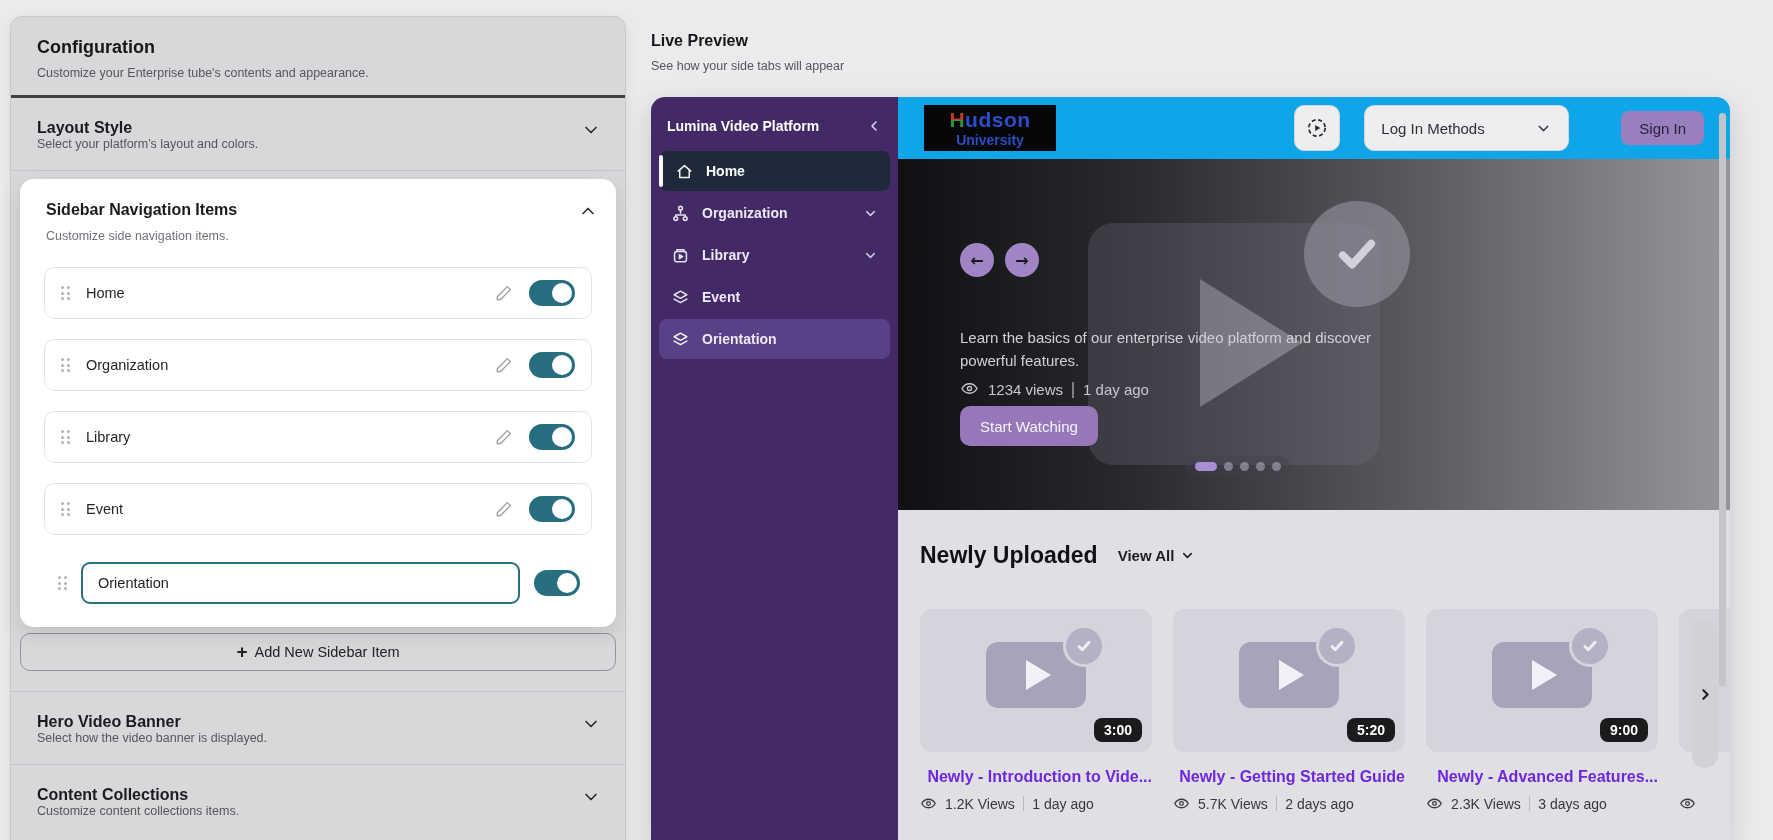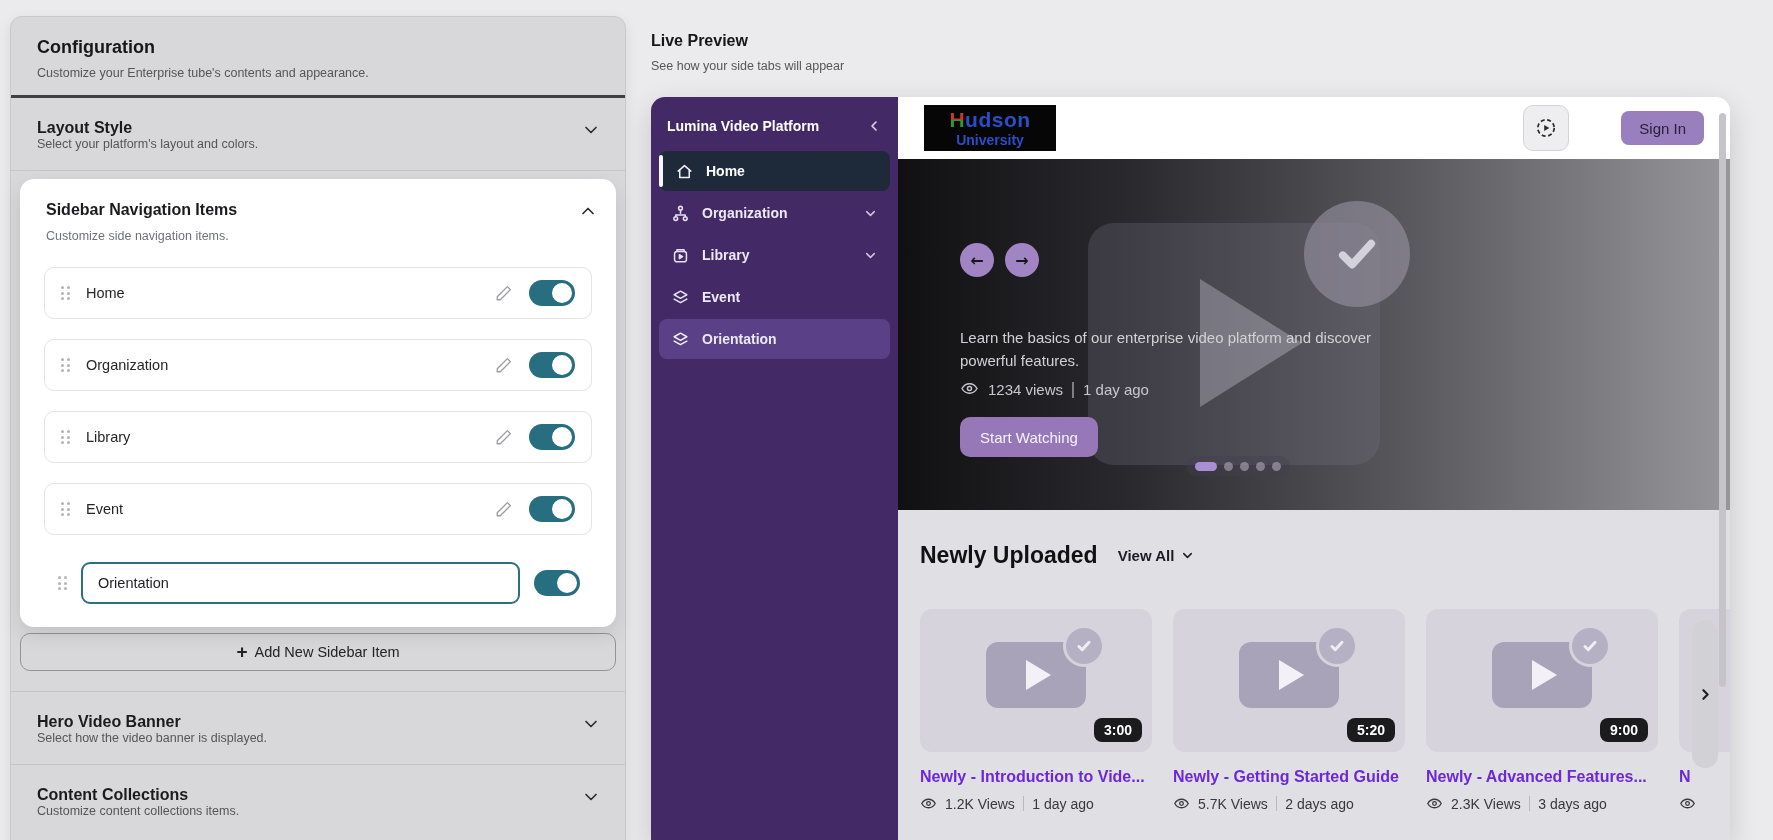--- a/index.html
+++ b/index.html
@@ -65,21 +65,21 @@
     color:#ece8f4; cursor:pointer; }
   .side-item.active { background:#1e2a39; color:#fff; }
   .side-item.active::before { content:""; position:absolute; left:0; top:4px; bottom:4px;
     width:4px; border-radius:3px; background:#f7f7f9; }
   .side-item.active { padding-left:16px; }
   .side-item.highlighted { background:#5a4086; }
   .side-item .mchev { margin-left:auto; }
 
   
   .pv-main { flex:1; min-width:0; display:flex; flex-direction:column; position:relative; }
-  .pv-topbar { height:62px; background:#ffffff; display:flex; align-items:center;
+  .pv-topbar { height:62px; background:#0ea5e9; display:flex; align-items:center;
     padding:0 26px; gap:24px; flex-shrink:0; }
   .logo { width:132px; height:46px; background:#060607; display:flex; flex-direction:column;
     align-items:center; justify-content:center; line-height:1; }
   .logo-top { font-size:21px; font-weight:800; color:#2b4ec8; letter-spacing:.5px; }
   .logo-h { background:linear-gradient(180deg,#c23b2d 0 52%, #2f9440 52% 100%);
     -webkit-background-clip:text; background-clip:text; color:transparent; }
   .logo-bottom { font-size:14px; font-weight:700; color:#2b4ec8; margin-top:3px; }
   .hist-btn { margin-left:auto; width:46px; height:46px; border-radius:10px; background:#eeedef;
     border:1px solid #d3d2d6; display:flex; align-items:center; justify-content:center; cursor:pointer; }
   .login-dd { height:46px; min-width:205px; border-radius:10px; background:#eeedef;
@@ -102,36 +102,36 @@
   .hero-arrows { position:absolute; left:62px; top:84px; display:flex; gap:11px; }
   .arrow-btn { width:34px; height:34px; border-radius:50%; background:#a184c4; border:none;
     display:flex; align-items:center; justify-content:center; font-size:16px; font-weight:700;
     color:#17171f; cursor:pointer; font-family:"DejaVu Sans", sans-serif; }
   .hero-title { position:absolute; left:62px; top:128px; font-size:22px; font-weight:700; color:#f4f3f6; }
   .hero-desc { position:absolute; left:62px; top:168px; width:470px; font-size:15px; line-height:1.5;
     color:#d2d1d6; }
   .hero-meta { position:absolute; left:62px; top:220px; display:flex; align-items:flex-end; gap:9px;
     font-size:15px; color:#c8c7cd; }
   .meta-div { width:2px; height:16px; background:rgba(205,204,212,.55); }
-  .hero-cta { position:absolute; left:62px; top:258px; height:40px; padding:0 20px; border-radius:10px;
+  .hero-cta { position:absolute; left:62px; top:247px; height:40px; padding:0 20px; border-radius:10px;
     background:#9678b8; border:none; font-size:15px; color:#f6f2fb; cursor:pointer;
     font-family:"Liberation Sans", sans-serif; }
   .dots-pill { position:absolute; left:288px; top:297px; height:20px; padding:0 9px; border-radius:10px;
     background:rgba(66,62,78,.38); display:flex; align-items:center; gap:7px; }
   .dot { width:9px; height:9px; border-radius:50%; background:rgba(185,178,200,.55); cursor:pointer; }
   .dot.active { width:22px; height:9px; border-radius:5px; background:#a88fd4; }
 
   
   .pv-content { flex:1; background:#e0dfe3; padding:32px 0 0 22px; position:relative; overflow:hidden; }
   .newly-row { display:flex; align-items:center; gap:20px; }
   .newly-title { font-size:23px; font-weight:800; color:#111114; }
   .view-all { display:flex; align-items:center; gap:6px; font-size:15px; font-weight:700;
     color:#1c1c22; cursor:pointer; }
   .cards { display:flex; gap:21px; margin-top:40px; }
-  .vcard { width:232px; flex-shrink:0; cursor:pointer; }
+  .vcard { width:232px; flex-shrink:0; cursor:pointer;text-align:right; }
   .thumb { position:relative; height:143px; border-radius:12px; background:#d6d3dd; }
   .play-frame { position:absolute; left:66px; top:33px; width:100px; height:66px; border-radius:12px;
     background:#a9a3ba; }
   .play-tri { position:absolute; left:40px; top:18px; width:0; height:0;
     border-top:15px solid transparent; border-bottom:15px solid transparent;
     border-left:25px solid #f3f1f7; }
   .thumb-check { position:absolute; left:143px; top:16px; width:42px; height:42px; border-radius:50%;
     background:#b6b0c4; border:3px solid #d6d3dd; display:flex; align-items:center; justify-content:center; }
   .dur-badge { position:absolute; right:10px; bottom:10px; background:#1b1b1d; color:#fff;
     font-size:14px; font-weight:700; padding:4px 10px; border-radius:8px; }
@@ -386,20 +386,28 @@
           <div class="logo-bottom">University</div>
         </div>
         <button class="hist-btn">
           <span>
             <svg width="24" height="24" viewBox="0 0 24 24" fill="none">
                 <circle cx="12" cy="12" r="8.2" stroke="#2a2a30" stroke-width="1.7" stroke-dasharray="4 2.6"></circle>
                 <path d="M10.2 8.9L15.3 12l-5.1 3.1z" fill="#2a2a30"></path>
               </svg>
           </span>
         </button>
+        <div class="login-dd">
+          <span>Log In Methods</span>
+          <span class="mchev">
+            <svg width="17" height="17" viewBox="0 0 24 24" fill="none" stroke="#44444a" stroke-width="2.1" stroke-linecap="round" stroke-linejoin="round">
+                <path d="M6 9l6 6 6-6"></path>
+              </svg>
+          </span>
+        </div>
         <button class="signin-btn">Sign In</button>
       </div>
 
       <div class="hero">
         <div class="wm-frame"></div>
         <div class="wm-tri"></div>
         <div class="wm-circle">
           <svg width="62" height="62" viewBox="0 0 24 24" fill="none" stroke="rgba(232,230,240,.8)" stroke-width="3" stroke-linecap="round" stroke-linejoin="round">
               <path d="M6.5 12.5l3.6 3.6L17.5 8"></path>
             </svg>

